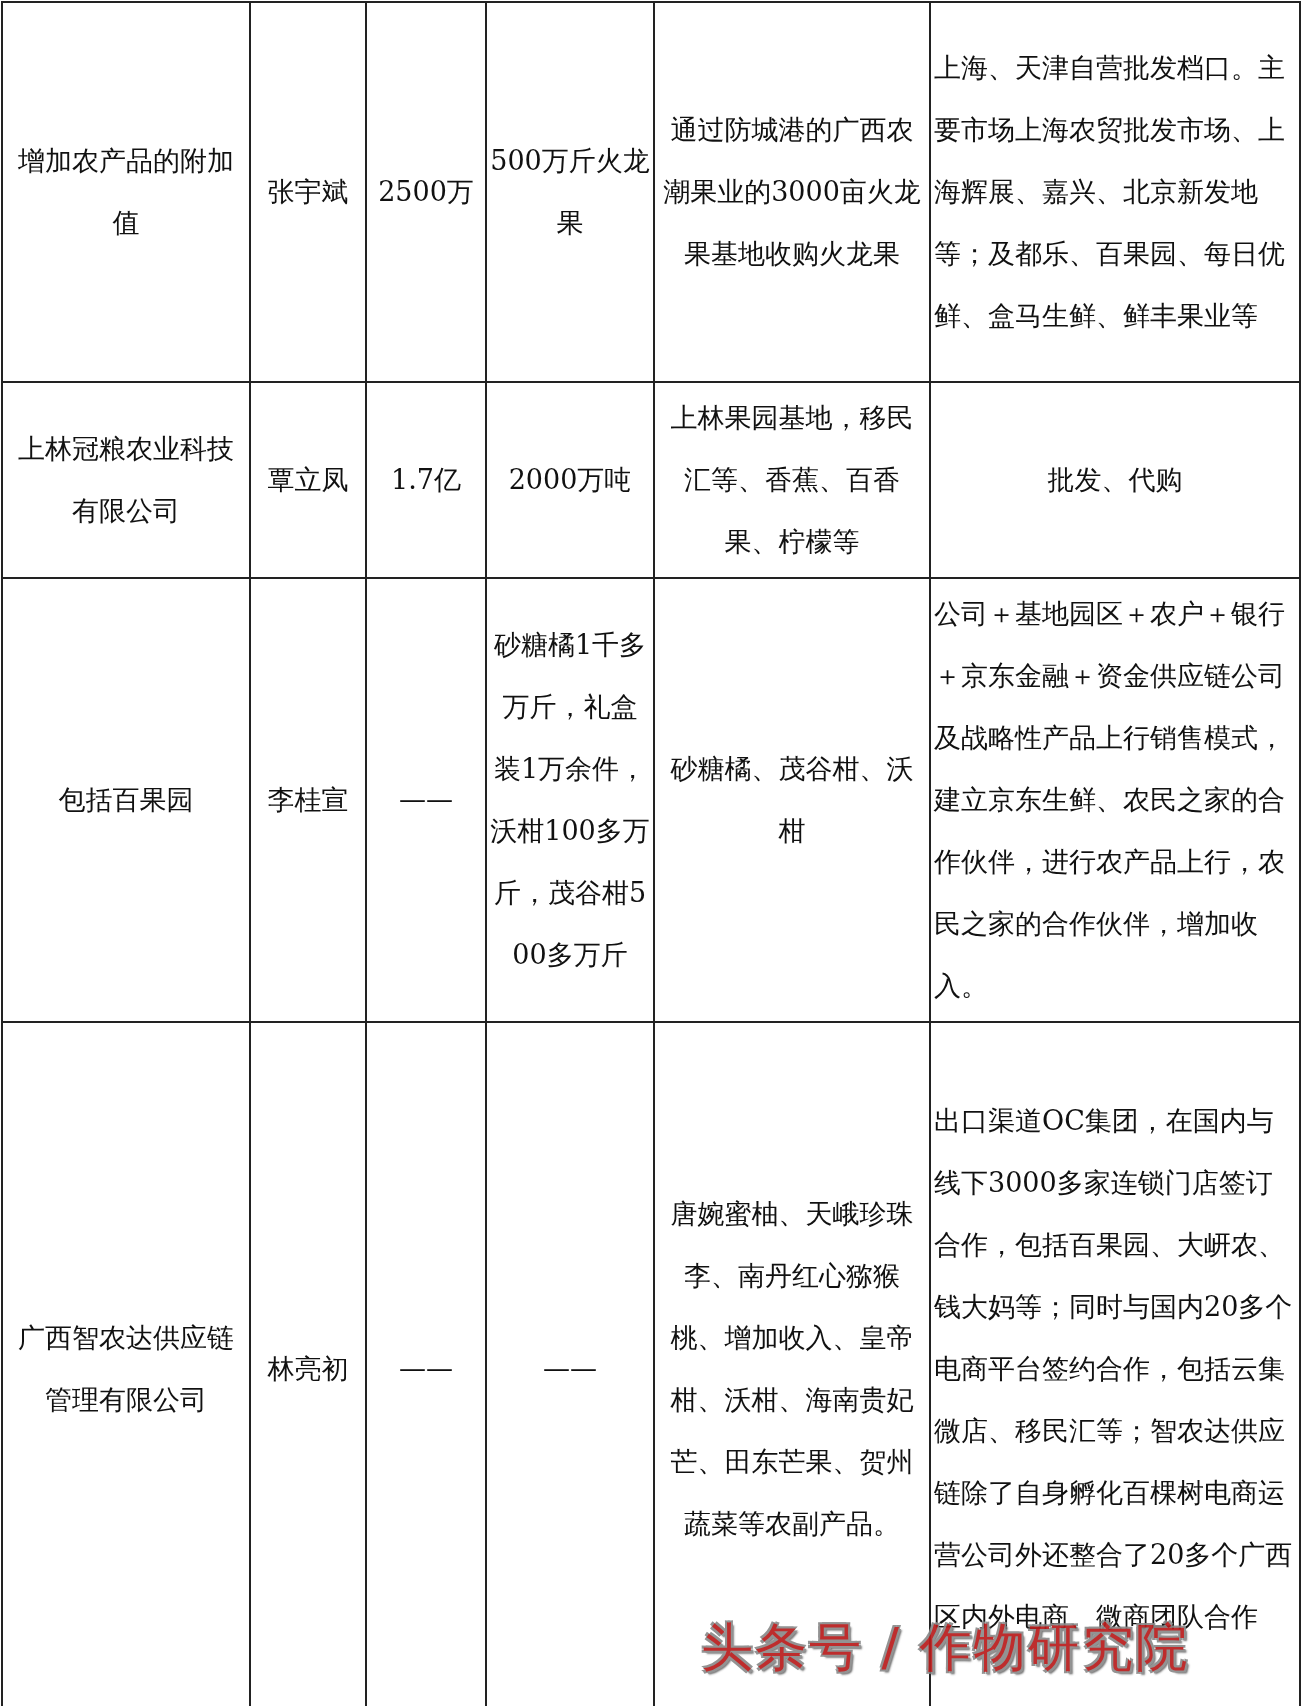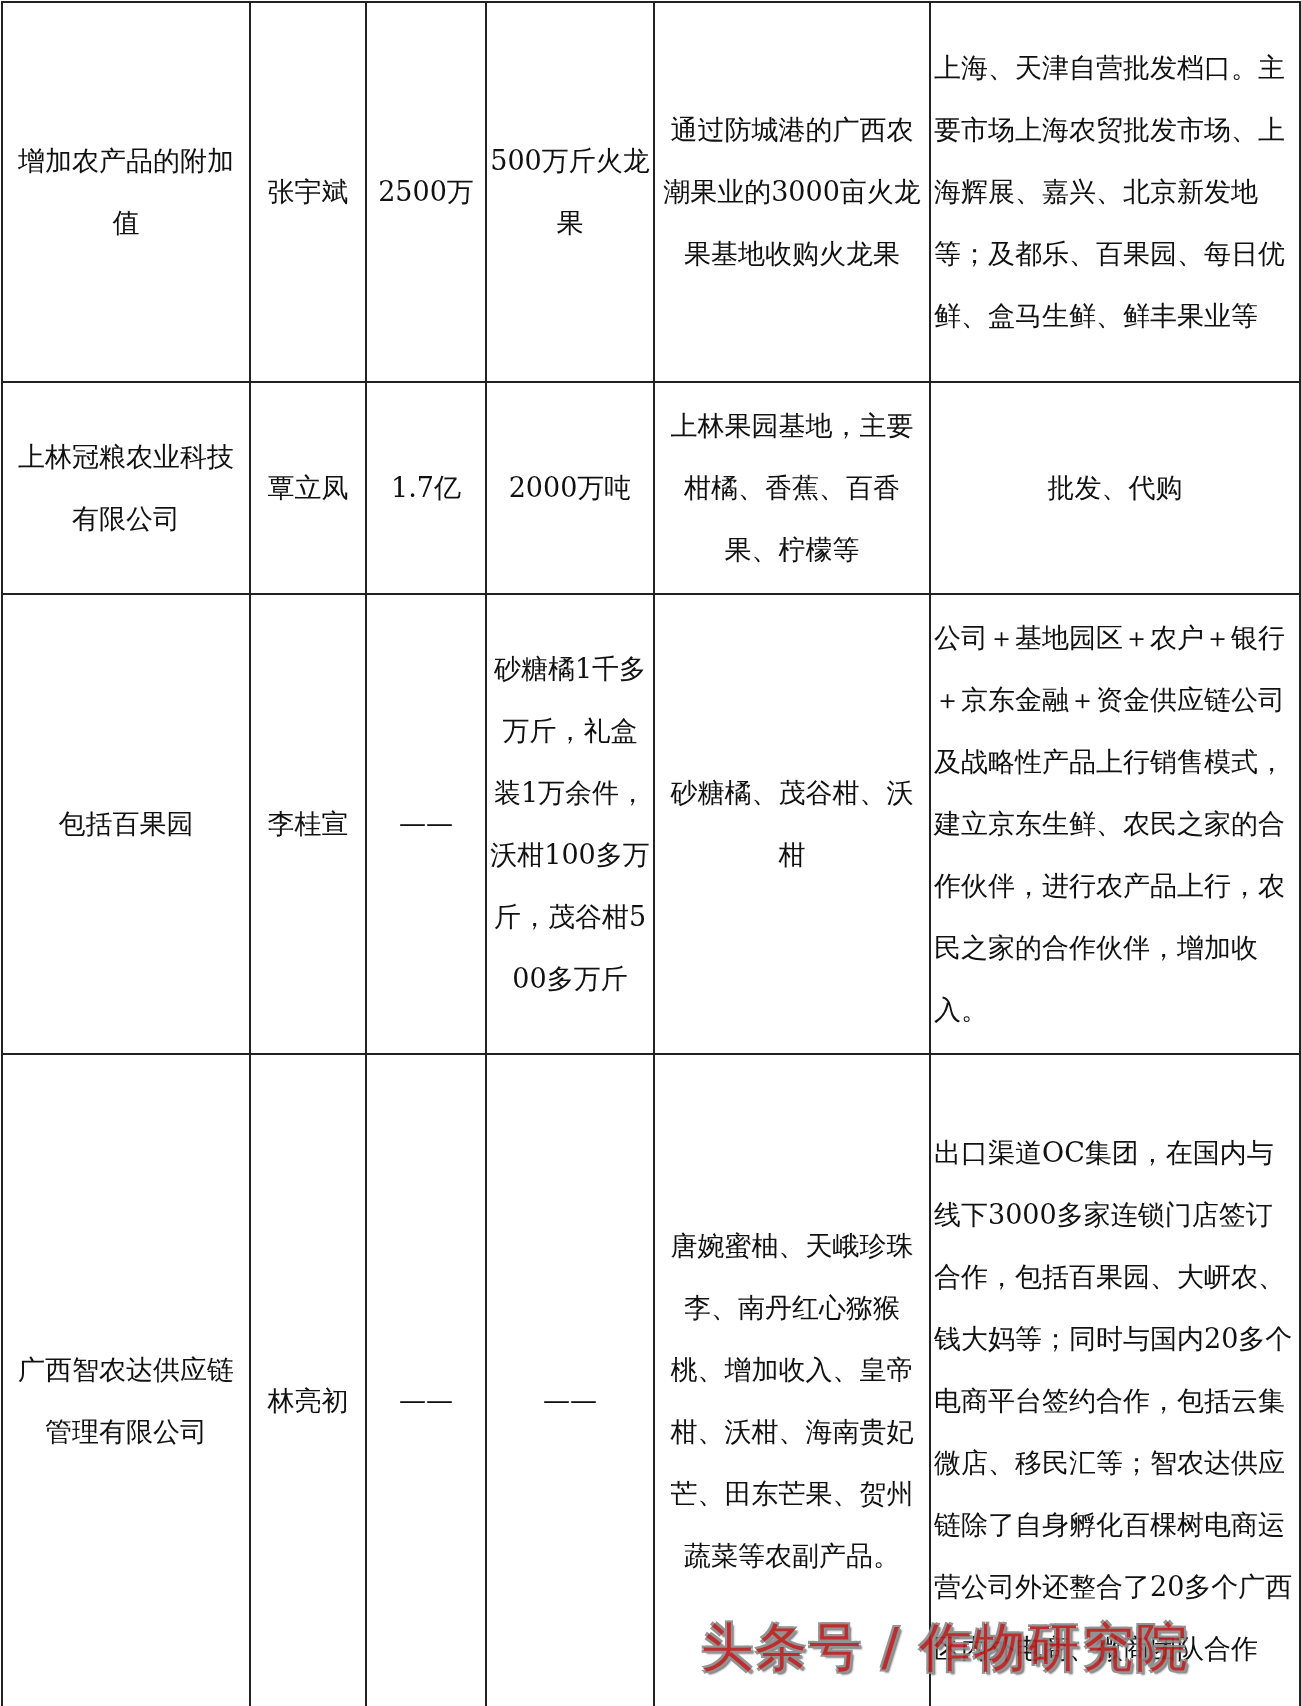--- a/index.html
+++ b/index.html
@@ -25,21 +25,21 @@
   table.data {
     position: absolute;
     left: 1px;
     top: 1px;
     border-collapse: collapse;
     table-layout: fixed;
     width: 1298px;
   }
   table.data td {
     border: 2px solid #222222;
-    padding: 12px 3px;
+    padding: 4px 3px;
     font-size: 27px;
     line-height: 62px;
     text-align: center;
     vertical-align: middle;
     word-break: break-all;
     overflow: hidden;
   }
   table.data td.left {
     text-align: left;
   }
@@ -115,21 +115,21 @@
         <td>
             <span class="cell-text">覃立凤</span>
           </td>
         <td>
             <span class="cell-text">1.7亿</span>
           </td>
         <td>
             <span class="cell-text">2000万吨</span>
           </td>
         <td>
-            <span class="cell-text">上林果园基地，主要柑橘、香蕉、百香果、柠檬等</span>
+            <span class="cell-text">上林果园基地，移民汇等、香蕉、百香果、柠檬等</span>
           </td>
         <td>
             <span class="cell-text">批发、代购</span>
           </td>
       </tr>
       <tr style="height:442px;">
         <td>
             <span class="cell-text">包括百果园</span>
           </td>
         <td>

